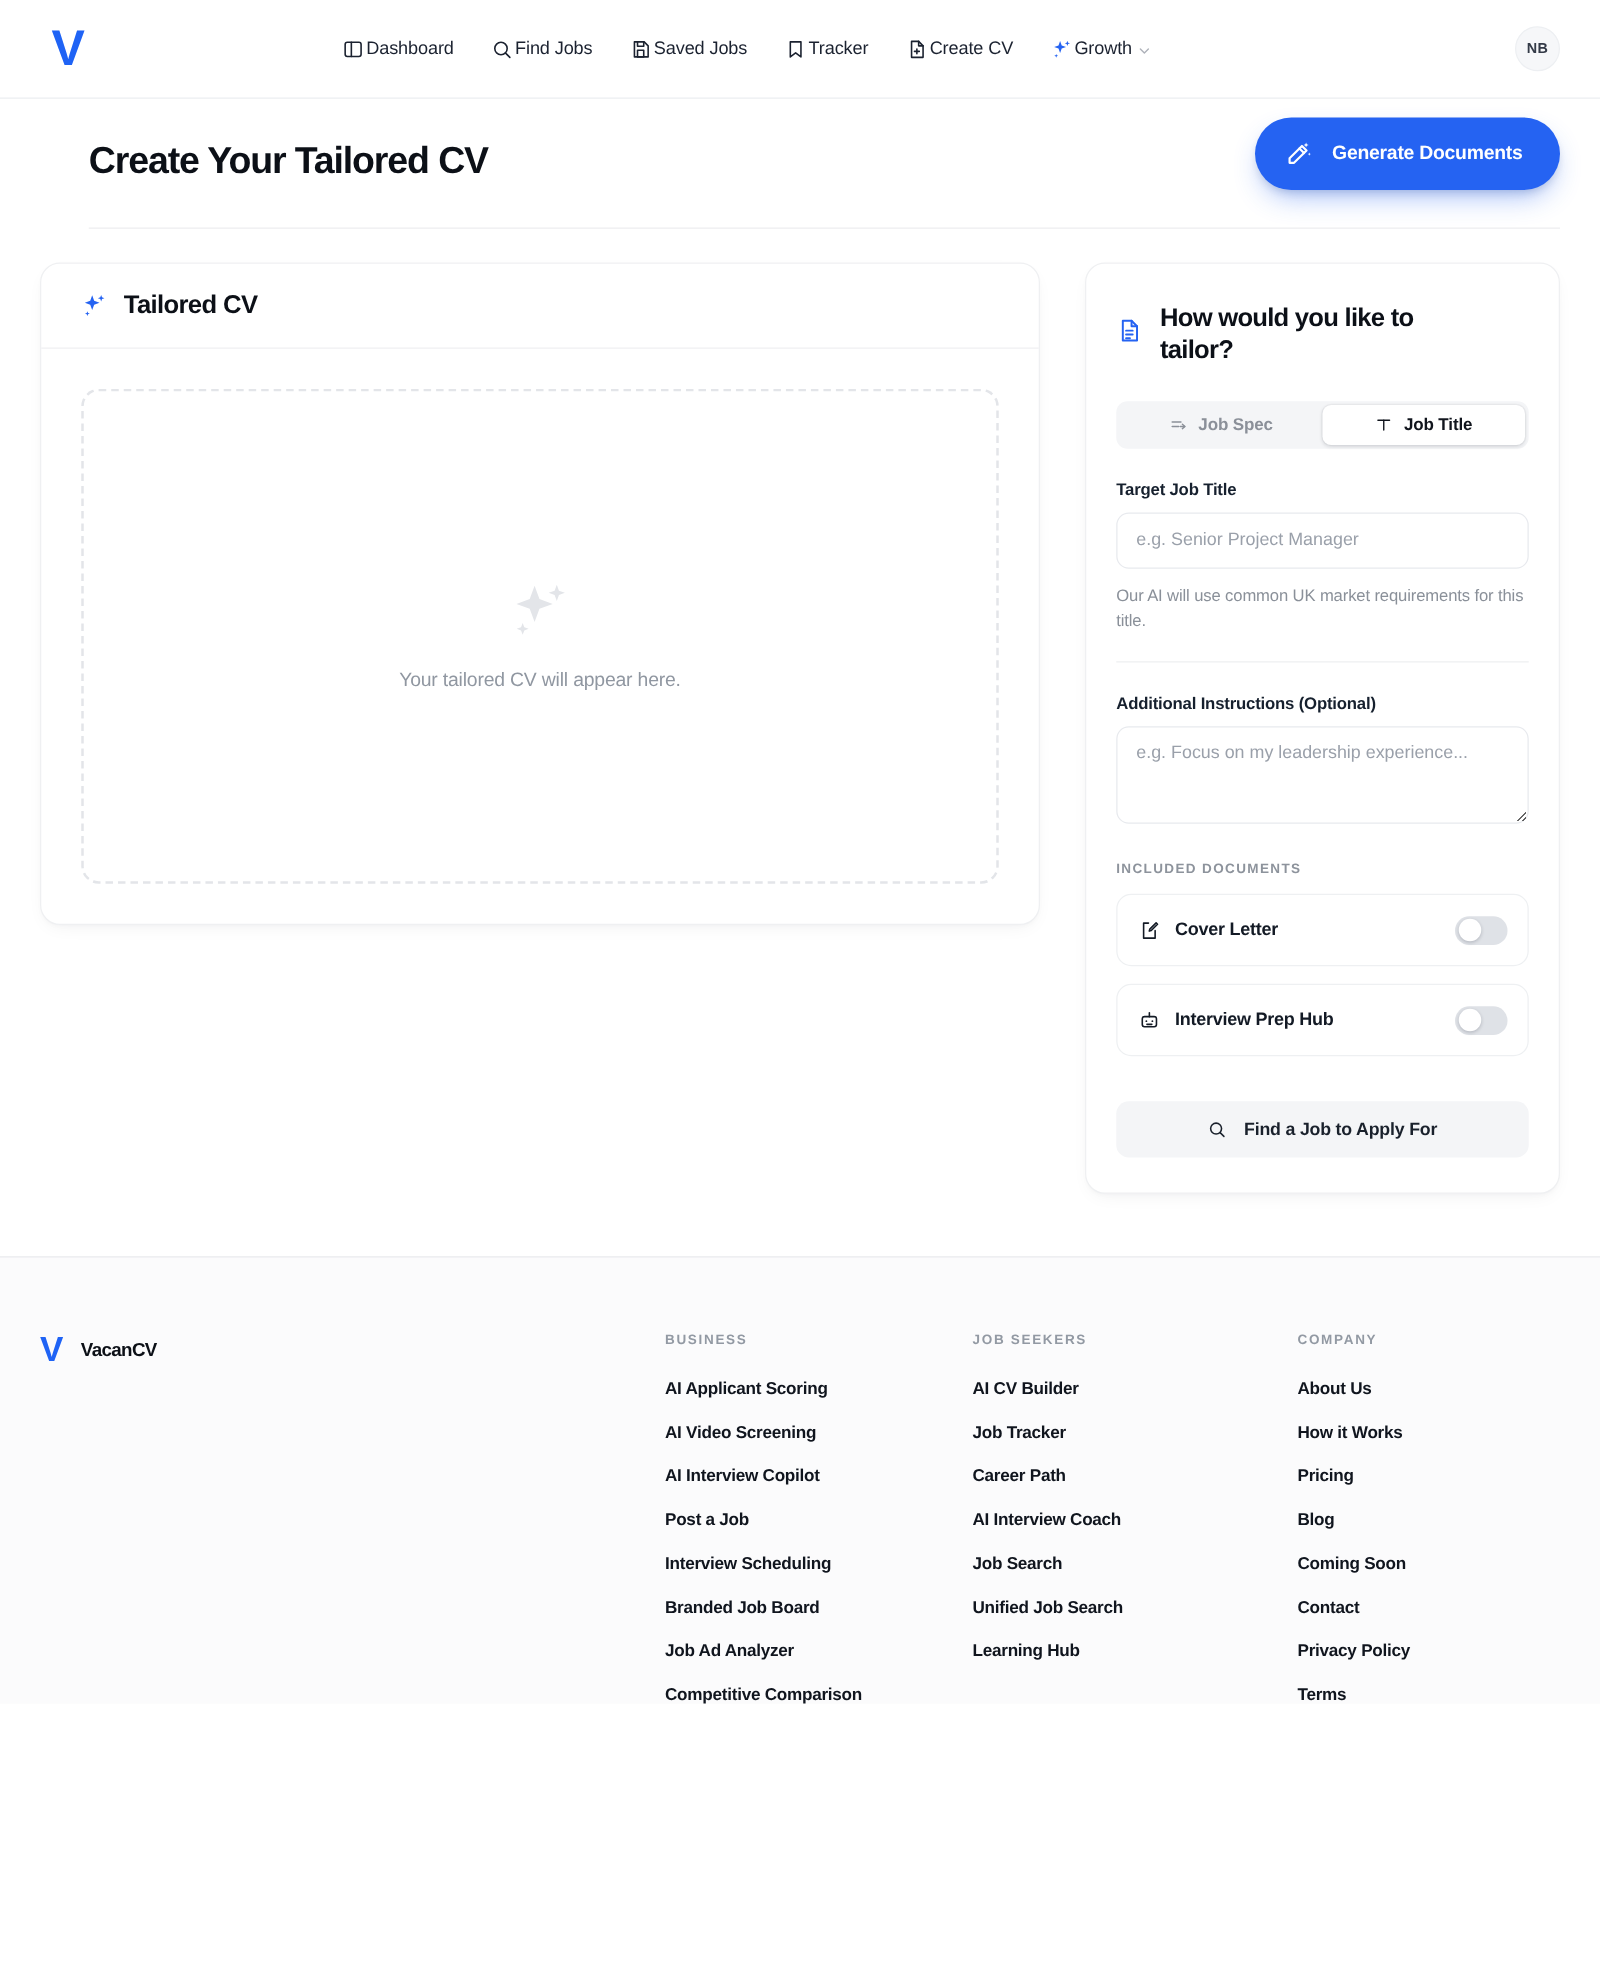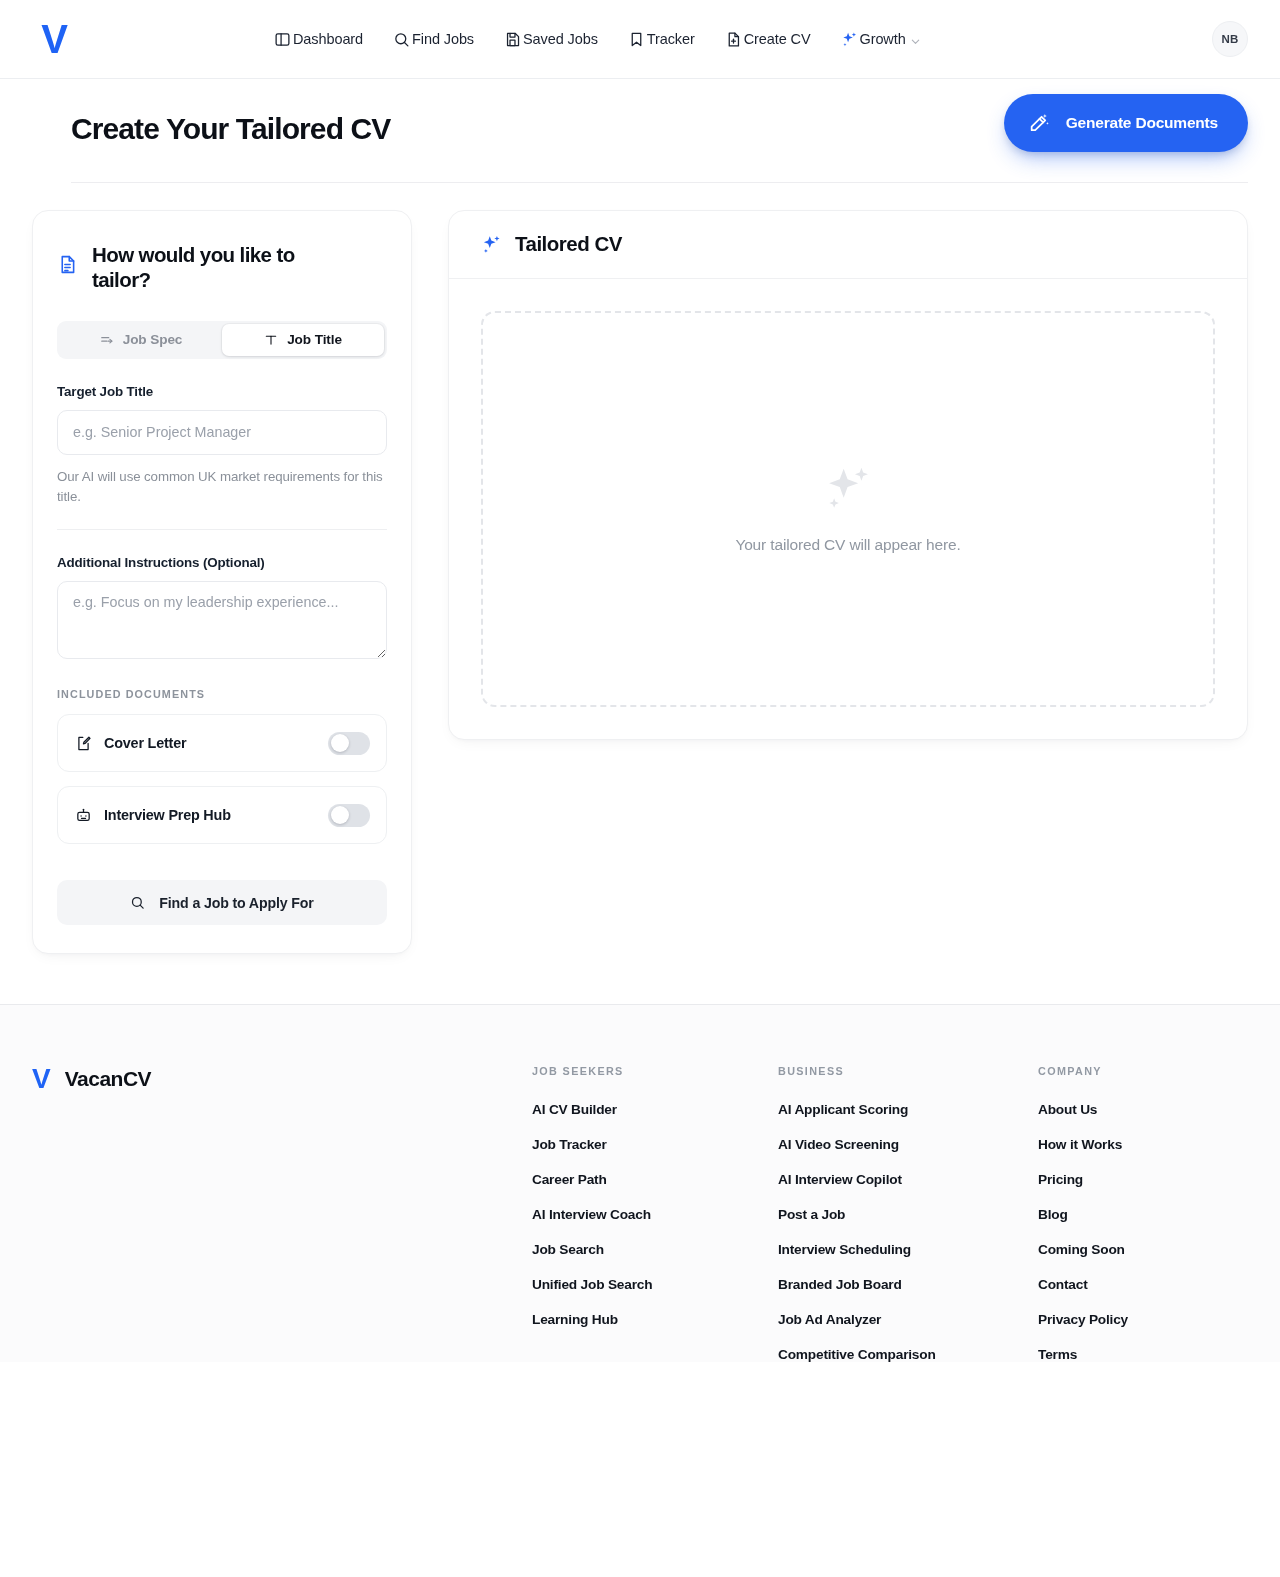--- a/index.html
+++ b/index.html
@@ -226,21 +226,21 @@
     border-top: 1px solid #e9eaed;
     background: #fbfbfc;
     padding: 60px 32px 0 32px;
   }
   .f-top { display: flex; align-items: flex-start; }
   .f-brand { width: 500px; flex: 0 0 500px; }
   .f-brand-row { display: flex; align-items: center; gap: 15px; }
   .f-logo {
     font-size: 28px; font-weight: 700; color: #1f63f5; line-height: 1; letter-spacing: -1px;
   }
-  .f-name { font-size: 21px; font-weight: 800; letter-spacing: -0.5px; color: #0c1017; }
+  .f-name { font-size: 15px; font-weight: 800; letter-spacing: -0.5px; color: #0c1017; }
   .f-desc {
     margin-top: 27px; font-size: 14.4px; color: #5c6370;
     line-height: 1.72; max-width: 315px; letter-spacing: -0.15px;
   }
   .f-cols { display: flex; flex: 1 1 auto; gap: 0; }
   .f-col { width: 246px; flex: 0 0 246px; }
   .f-col:last-child { flex: 0 0 auto; margin-left: 14px; }
   .f-col h4 {
     font-size: 10.8px; font-weight: 700; color: #9299a3;
     letter-spacing: 1.35px; margin-bottom: 25px;
@@ -353,20 +353,45 @@
         <path d="M21.2 10.8l.4 1.1 1.1.4-1.1.4-.4 1.1-.4-1.1-1.1-.4 1.1-.4z" fill="#fff" stroke="none"></path>
       </svg>
     </span>
     <span>Generate Documents</span>
   </button>
 
   <div class="head-rule"></div>
 </div>
 
 <div class="main">
+
+  <section class="card right-card">
+    <div class="rc-head">
+      <span>
+        <svg viewBox="0 0 24 24" fill="#2563f2">
+          <path d="M10 2.6l1.8 4.9 4.9 1.8-4.9 1.8L10 16l-1.8-4.9L3.3 9.3l4.9-1.8z"></path>
+          <path d="M18.2 2.2l.8 2.2 2.2.8-2.2.8-.8 2.2-.8-2.2-2.2-.8 2.2-.8z"></path>
+          <path d="M5.6 17.1l.6 1.6 1.6.6-1.6.6-.6 1.6-.6-1.6-1.6-.6 1.6-.6z"></path>
+        </svg>
+      </span>
+      <h2>Tailored CV</h2>
+    </div>
+    <div class="rc-body">
+      <div class="dropzone">
+        <span class="spark">
+          <svg viewBox="0 0 24 24" fill="#e3e5e9">
+            <path d="M10 2.6l1.8 4.9 4.9 1.8-4.9 1.8L10 16l-1.8-4.9L3.3 9.3l4.9-1.8z"></path>
+            <path d="M18.2 2.2l.8 2.2 2.2.8-2.2.8-.8 2.2-.8-2.2-2.2-.8 2.2-.8z"></path>
+            <path d="M5.6 16.3l.6 1.6 1.6.6-1.6.6-.6 1.6-.6-1.6-1.6-.6 1.6-.6z"></path>
+          </svg>
+        </span>
+        <div class="dz-text">Your tailored CV will appear here.</div>
+      </div>
+    </div>
+  </section>
 
   <section class="card left-card">
 
     <div class="lc-head">
       <span class="doc-ico">
         <svg viewBox="0 0 24 24" fill="none" stroke="#2563f2" stroke-width="1.8" stroke-linecap="round" stroke-linejoin="round">
           <path d="M6 3h8l5 5v13H6z"></path>
             <path d="M14 3v5h5"></path>
           <line x1="9" y1="12" x2="15" y2="12"></line>
             <line x1="9" y1="15.5" x2="15" y2="15.5"></line>
@@ -449,83 +474,58 @@
         <svg viewBox="0 0 24 24" fill="none" stroke="#1a212c" stroke-width="2" stroke-linecap="round">
           <circle cx="11" cy="11" r="7"></circle>
             <line x1="16.2" y1="16.2" x2="21" y2="21"></line>
         </svg>
       </span>
       <span>Find a Job to Apply For</span>
     </button>
 
   </section>
 
-  <section class="card right-card">
-    <div class="rc-head">
-      <span>
-        <svg viewBox="0 0 24 24" fill="#2563f2">
-          <path d="M10 2.6l1.8 4.9 4.9 1.8-4.9 1.8L10 16l-1.8-4.9L3.3 9.3l4.9-1.8z"></path>
-          <path d="M18.2 2.2l.8 2.2 2.2.8-2.2.8-.8 2.2-.8-2.2-2.2-.8 2.2-.8z"></path>
-          <path d="M5.6 17.1l.6 1.6 1.6.6-1.6.6-.6 1.6-.6-1.6-1.6-.6 1.6-.6z"></path>
-        </svg>
-      </span>
-      <h2>Tailored CV</h2>
-    </div>
-    <div class="rc-body">
-      <div class="dropzone">
-        <span class="spark">
-          <svg viewBox="0 0 24 24" fill="#e3e5e9">
-            <path d="M10 2.6l1.8 4.9 4.9 1.8-4.9 1.8L10 16l-1.8-4.9L3.3 9.3l4.9-1.8z"></path>
-            <path d="M18.2 2.2l.8 2.2 2.2.8-2.2.8-.8 2.2-.8-2.2-2.2-.8 2.2-.8z"></path>
-            <path d="M5.6 16.3l.6 1.6 1.6.6-1.6.6-.6 1.6-.6-1.6-1.6-.6 1.6-.6z"></path>
-          </svg>
-        </span>
-        <div class="dz-text">Your tailored CV will appear here.</div>
-      </div>
-    </div>
-  </section>
-
 </div>
 
 <footer>
   <div class="f-top">
 
     <div class="f-brand">
       <div class="f-brand-row">
         <span class="f-logo">V</span>
         <span class="f-name">VacanCV</span>
       </div>
     </div>
 
     <div class="f-cols">
-
-      <div class="f-col">
-        <h4>JOB SEEKERS</h4>
-        <a class="f-link">AI CV Builder</a>
-        <a class="f-link">Job Tracker</a>
-        <a class="f-link">Career Path</a>
-        <a class="f-link">AI Interview Coach</a>
-        <a class="f-link">Job Search</a>
-        <a class="f-link">Unified Job Search</a>
-        <a class="f-link">Learning Hub</a>
-      </div>
 
       <div class="f-col">
         <h4>BUSINESS</h4>
         <a class="f-link">AI Applicant Scoring</a>
         <a class="f-link">AI Video Screening</a>
         <a class="f-link">AI Interview Copilot</a>
         <a class="f-link">Post a Job</a>
         <a class="f-link">Interview Scheduling</a>
         <a class="f-link">Branded Job Board</a>
         <a class="f-link">Job Ad Analyzer</a>
         <a class="f-link">Competitive Comparison</a>
       </div>
 
       <div class="f-col">
+        <h4>JOB SEEKERS</h4>
+        <a class="f-link">AI CV Builder</a>
+        <a class="f-link">Job Tracker</a>
+        <a class="f-link">Career Path</a>
+        <a class="f-link">AI Interview Coach</a>
+        <a class="f-link">Job Search</a>
+        <a class="f-link">Unified Job Search</a>
+        <a class="f-link">Learning Hub</a>
+      </div>
+
+      <div class="f-col">
         <h4>COMPANY</h4>
         <a class="f-link">About Us</a>
         <a class="f-link">How it Works</a>
         <a class="f-link">Pricing</a>
         <a class="f-link">Blog</a>
         <a class="f-link">Coming Soon</a>
         <a class="f-link">Contact</a>
         <a class="f-link">Privacy Policy</a>
         <a class="f-link">Terms</a>
       </div>

